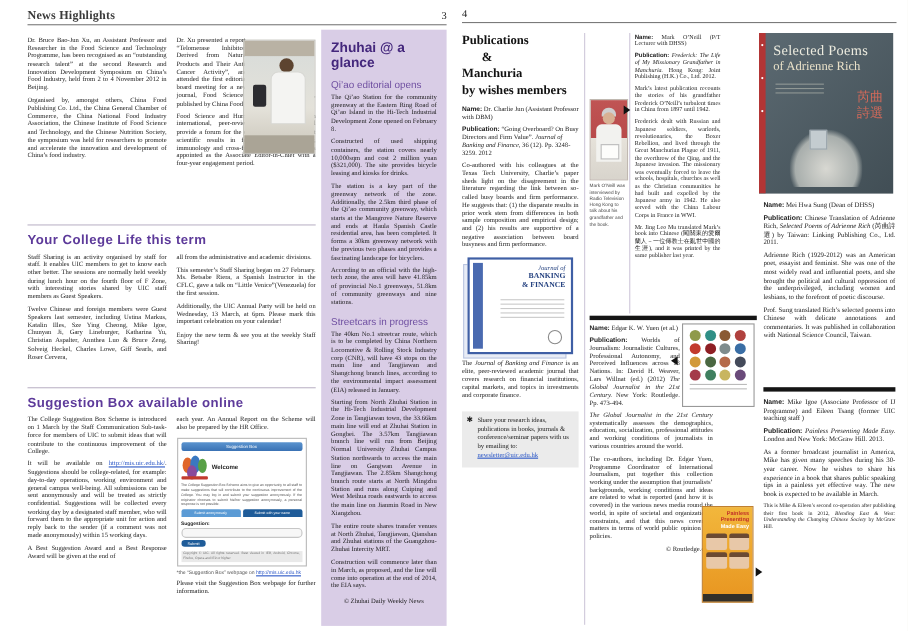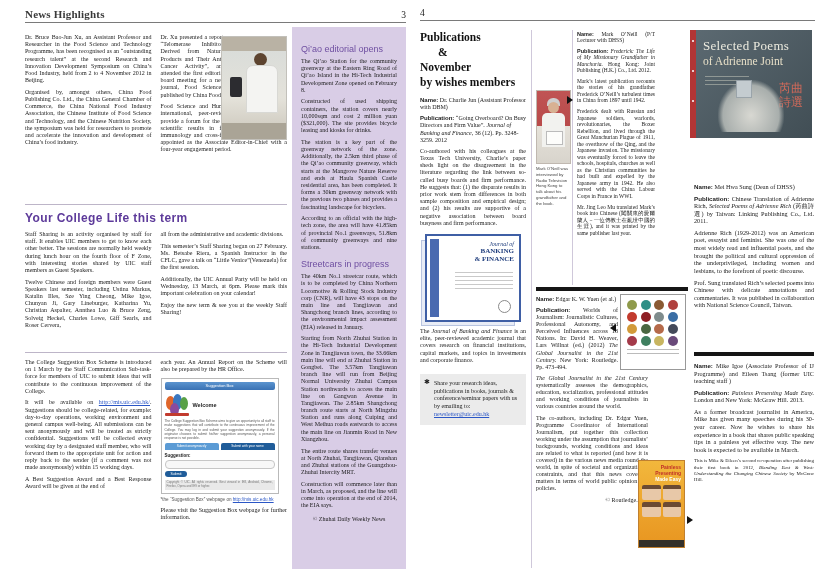--- a/index.html
+++ b/index.html
@@ -95,21 +95,21 @@
   
   .dotscover{left:620px;top:294px;width:66px;height:76px;background:#fff;border:1px solid #999;box-sizing:border-box;padding:5px 6px 3px;}
   .dots{display:grid;grid-template-columns:repeat(4,1fr);gap:2px;}
   .dots i{width:10px;height:10px;border-radius:50%;display:block;}
   .dots i:nth-child(1){background:#8f9a4b}.dots i:nth-child(2){background:#2f8f86}.dots i:nth-child(3){background:#8a5a33}.dots i:nth-child(4){background:#b0413e}
   .dots i:nth-child(5){background:#c23b2e}.dots i:nth-child(6){background:#8e1f24}.dots i:nth-child(7){background:#7f8c8d}.dots i:nth-child(8){background:#3a6ea5}
   .dots i:nth-child(9){background:#d29a3a}.dots i:nth-child(10){background:#4a6741}.dots i:nth-child(11){background:#b56a4a}.dots i:nth-child(12){background:#444a5a}
   .dots i:nth-child(13){background:#a43a4a}.dots i:nth-child(14){background:#3f7f5f}.dots i:nth-child(15){background:#c8b560}.dots i:nth-child(16){background:#6a4a7a}
   .dc-line{height:1px;background:#bbb;margin-top:3px;}
   
-  .poems{left:690px;top:30px;width:122px;height:108px;background:linear-gradient(135deg,#5c6a72,#414e55);overflow:hidden;}
+  .poems{left:690px;top:30px;width:122px;height:146px;background:linear-gradient(135deg,#5c6a72,#414e55);overflow:hidden;}
   .sp-spine{position:absolute;left:0;top:0;width:6px;height:100%;background:#b23535;}
   .sp-spine b{position:absolute;left:2px;width:2px;height:2px;border-radius:50%;background:#fff;display:block;}
   .sp-t1{position:absolute;left:13px;top:8px;font-size:13px;color:#ecebdf;letter-spacing:.3px;}
   .sp-t2{position:absolute;left:13px;top:25px;font-size:11.5px;color:#e8e0c8;}
   .sp-lines{position:absolute;left:15px;top:46px;width:44px;}
   .sp-lines b{display:block;height:1px;background:#b9bdb3;opacity:.6;margin-bottom:3px;}
   .sp-cn{position:absolute;right:9px;top:52px;font-size:12px;line-height:1.15;color:#d16a5a;text-align:right;}
   .sp-fig{position:absolute;left:28px;bottom:6px;width:66px;height:52px;background:radial-gradient(ellipse at 50% 68%,#d8d8d2 0%,#a8aeac 60%,rgba(90,100,105,0) 72%);}
   .sp-cube{position:absolute;left:46px;bottom:40px;width:14px;height:16px;background:#c4ccd0;border:1px solid #9aa4aa;}
   
@@ -165,20 +165,21 @@
         <p class="p">This semester’s Staff Sharing began on 27 February. Ms. Betsabe Riera, a Spanish Instructor in the CFLC, gave a talk on “Little Venice”(Venezuela) for the first session.</p>
         <p class="p">Additionally, the UIC Annual Party will be held on Wednesday, 13 March, at 6pm. Please mark this important celebration on your calendar!</p>
         <p class="p">Enjoy the new term &amp; see you at the weekly Staff Sharing!</p>
       </div>
     </div>
   </div>
 
   <div class="abs divider" style="left:25px;top:352px;width:262px;"></div>
 
   <div class="abs" style="left:25px;top:359px;width:262px;height:210px;overflow:hidden;">
+    <div class="h2p">Suggestion Box available online</div>
     <div class="cols t">
       <div class="col">
         <p class="p">The College Suggestion Box Scheme is introduced on 1 March by the Staff Communication Sub-task-force for members of UIC to submit ideas that will contribute to the continuous improvement of the College.</p>
         <p class="p"><span>It will be available on </span><a class="lnk">http://mis.uic.edu.hk/</a><span>. Suggestions should be college-related, for example: day-to-day operations, working environment and general campus well-being. All submissions can be sent anonymously and will be treated as strictly confidential. Suggestions will be collected every working day by a designated staff member, who will forward them to the appropriate unit for action and reply back to the sender (if a comment was not made anonymously) within 15 working days.</span></p>
         <p class="p">A Best Suggestion Award and a Best Response Award will be given at the end of</p>
       </div>
       <div class="col">
         <p class="p">each year. An Annual Report on the Scheme will also be prepared by the HR Office.</p>
 
         <div class="webshot">
@@ -203,20 +204,21 @@
           <div class="ws-submit">Submit</div>
           <div class="ws-footer">Copyright © UIC. All rights reserved. Best viewed in IE8, Android, Chrome, Firefox, Opera and IE9 or higher.</div>
         </div>
         <p class="ws-caption"><span>*the “Suggestion Box” webpage on </span><a class="lnk">http://mis.uic.edu.hk</a></p>
         <p class="p">Please visit the Suggestion Box webpage for further information.</p>
       </div>
     </div>
   </div>
 
   <div class="abs sidebar">
+    <div class="sb-title">Zhuhai @ a glance</div>
     <div class="sb-sub">Qi’ao editorial opens</div>
     <div class="t">
       <p class="p">The Qi’ao Station for the community greenway at the Eastern Ring Road of Qi’ao Island in the Hi-Tech Industrial Development Zone opened on February 8.</p>
       <p class="p">Constructed of used shipping containers, the station covers nearly 10,000sqm and cost 2 million yuan ($321,000). The site provides bicycle leasing and kiosks for drinks.</p>
       <p class="p">The station is a key part of the greenway network of the zone. Additionally, the 2.5km third phase of the Qi’ao community greenway, which starts at the Mangrove Nature Reserve and ends at Haula Spanish Castle residential area, has been completed. It forms a 30km greenway network with the previous two phases and provides a fascinating landscape for bicyclers.</p>
       <p class="p">According to an official with the high-tech zone, the area will have 41.85km of provincial No.1 greenways, 51.8km of community greenways and nine stations.</p>
     </div>
     <div class="sb-sub">Streetcars in progress</div>
     <div class="t">
       <p class="p">The 40km No.1 streetcar route, which is to be completed by China Northern Locomotive &amp; Rolling Stock Industry corp (CNR), will have 43 stops on the main line and Tangjiawan and Shangchong branch lines, according to the environmental impact assessment (EIA) released in January.</p>
@@ -232,21 +234,21 @@
     <span></span>
   </div>
 
   <div class="abs vline" style="left:531px;top:30px;height:538px;"></div>
   <div class="abs vline" style="left:572px;top:30px;height:255px;"></div>
 
   <div class="abs colA">
     <div class="p4head">
       <div>Publications</div>
       <div class="amp">&amp;</div>
-      <div>November</div>
+      <div>Manchuria</div>
       <div>by wishes members</div>
     </div>
     <div>
       <p class="meta"><span class="lbl">Name:</span><span> Dr. Charlie Jun (Assistant Professor with DBM)</span></p>
       <p class="meta"><span class="lbl">Publication:</span><span> “Going Overboard? On Busy Directors and Firm Value”. </span><span class="it">Journal of Banking and Finance</span><span>, 36 (12). Pp. 3248-3259. 2012</span></p>
       <p class="p" style="text-align:justify;">Co-authored with his colleagues at the Texas Tech University, Charlie’s paper sheds light on the disagreement in the literature regarding the link between so-called busy boards and firm performance. He suggests that: (1) the disparate results in prior work stem from differences in both sample composition and empirical design; and (2) his results are supportive of a negative association between board busyness and firm performance.</p>
     </div>
     <div class="jcover">
       <div class="jc-strip"></div>
       <div class="jc-t">
@@ -321,21 +323,21 @@
   </div>
   <div class="abs arr-l" style="left:610px;top:324px;"></div>
 
   <div class="abs poems">
     <div class="sp-spine">
         <b style="top:10px;"></b>
         <b style="top:40px;"></b>
         <b style="top:70px;"></b>
       </div>
     <div class="sp-t1">Selected Poems</div>
-    <div class="sp-t2">of Adrienne Joint</div>
+    <div class="sp-t2">of Adrienne Rich</div>
     <div class="sp-lines">
         <b></b>
         <b></b>
         <b></b>
       </div>
     <div class="sp-cn">
       <div>芮曲</div>
       <div>詩選</div>
     </div>
     <div class="sp-fig"></div>

